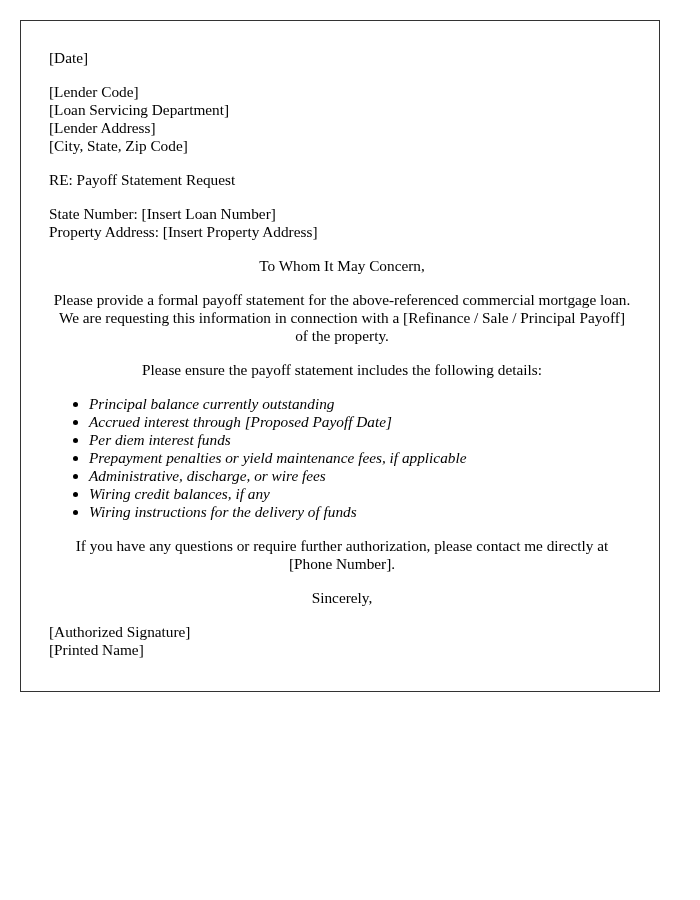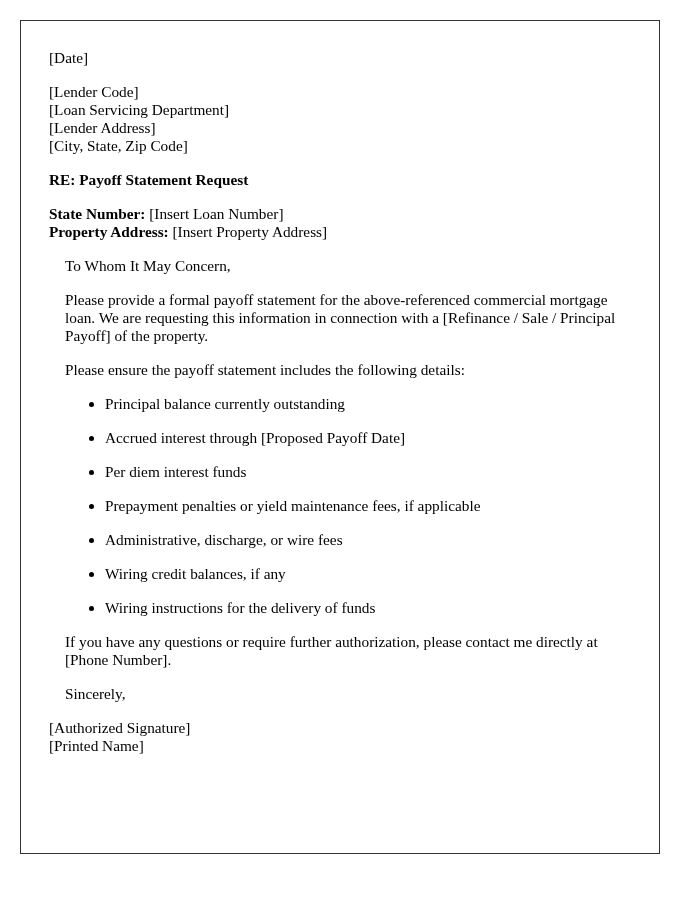--- a/index.html
+++ b/index.html
@@ -13,35 +13,35 @@
       position: relative;
       font-family: "Liberation Serif", serif;
       font-size: 15.3px;
       color: #000000;
     }
     .letter {
       position: absolute;
       left: 20px;
       top: 20px;
       width: 640px;
-      height: 834px;
+      height: 672px;
       border: 1px solid #333333;
       box-sizing: border-box;
       padding: 28px 28px 16px 28px;
       line-height: 18px;
     }
     .block { margin: 0 0 16px 0; }
     .line { display: block; }
-    .bold { font-weight: bold; }
-    p { margin: 0 0 16px 16px; }
+    .bold { font-weight: normal; }
+    p { margin: 0 0 16px 4px; text-align: center; }
     ul {
       margin: 0 0 16px 0;
       padding-left: 40px;
     }
-    ul li { margin: 16px; padding: 0; }
+    ul li { margin: 0; padding: 0; font-style: italic; }
   </style>
 </head>
 <body>
 
 <div class="letter">
 
   <div class="block">
     <span class="line">[Date]</span>
   </div>
 

